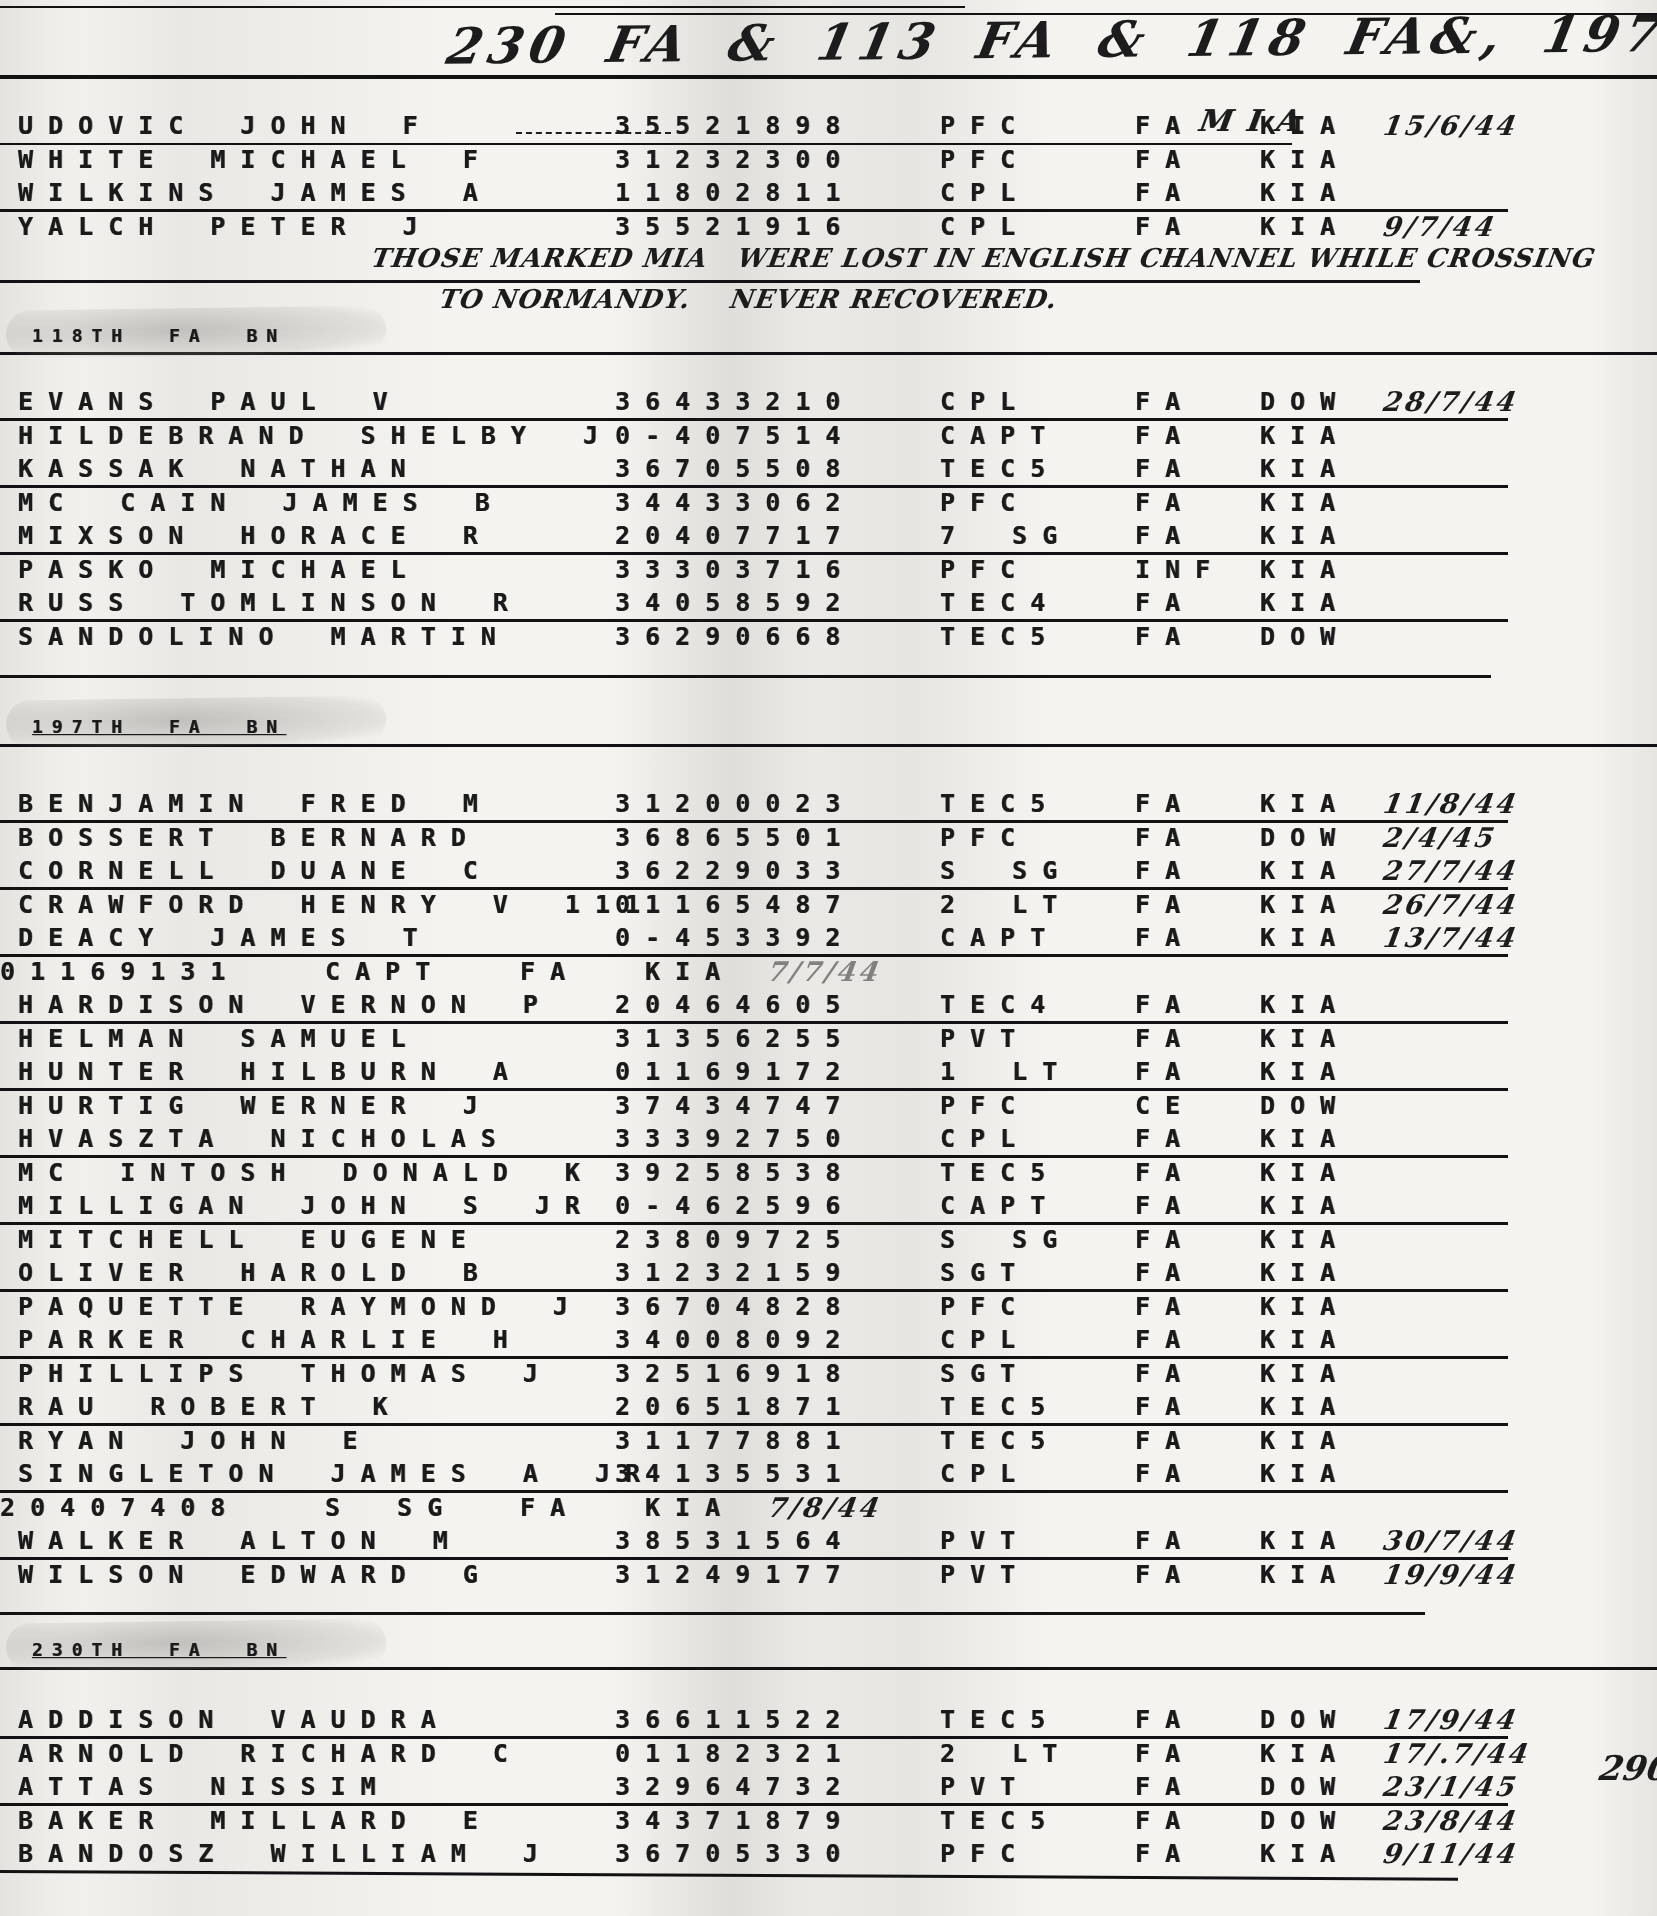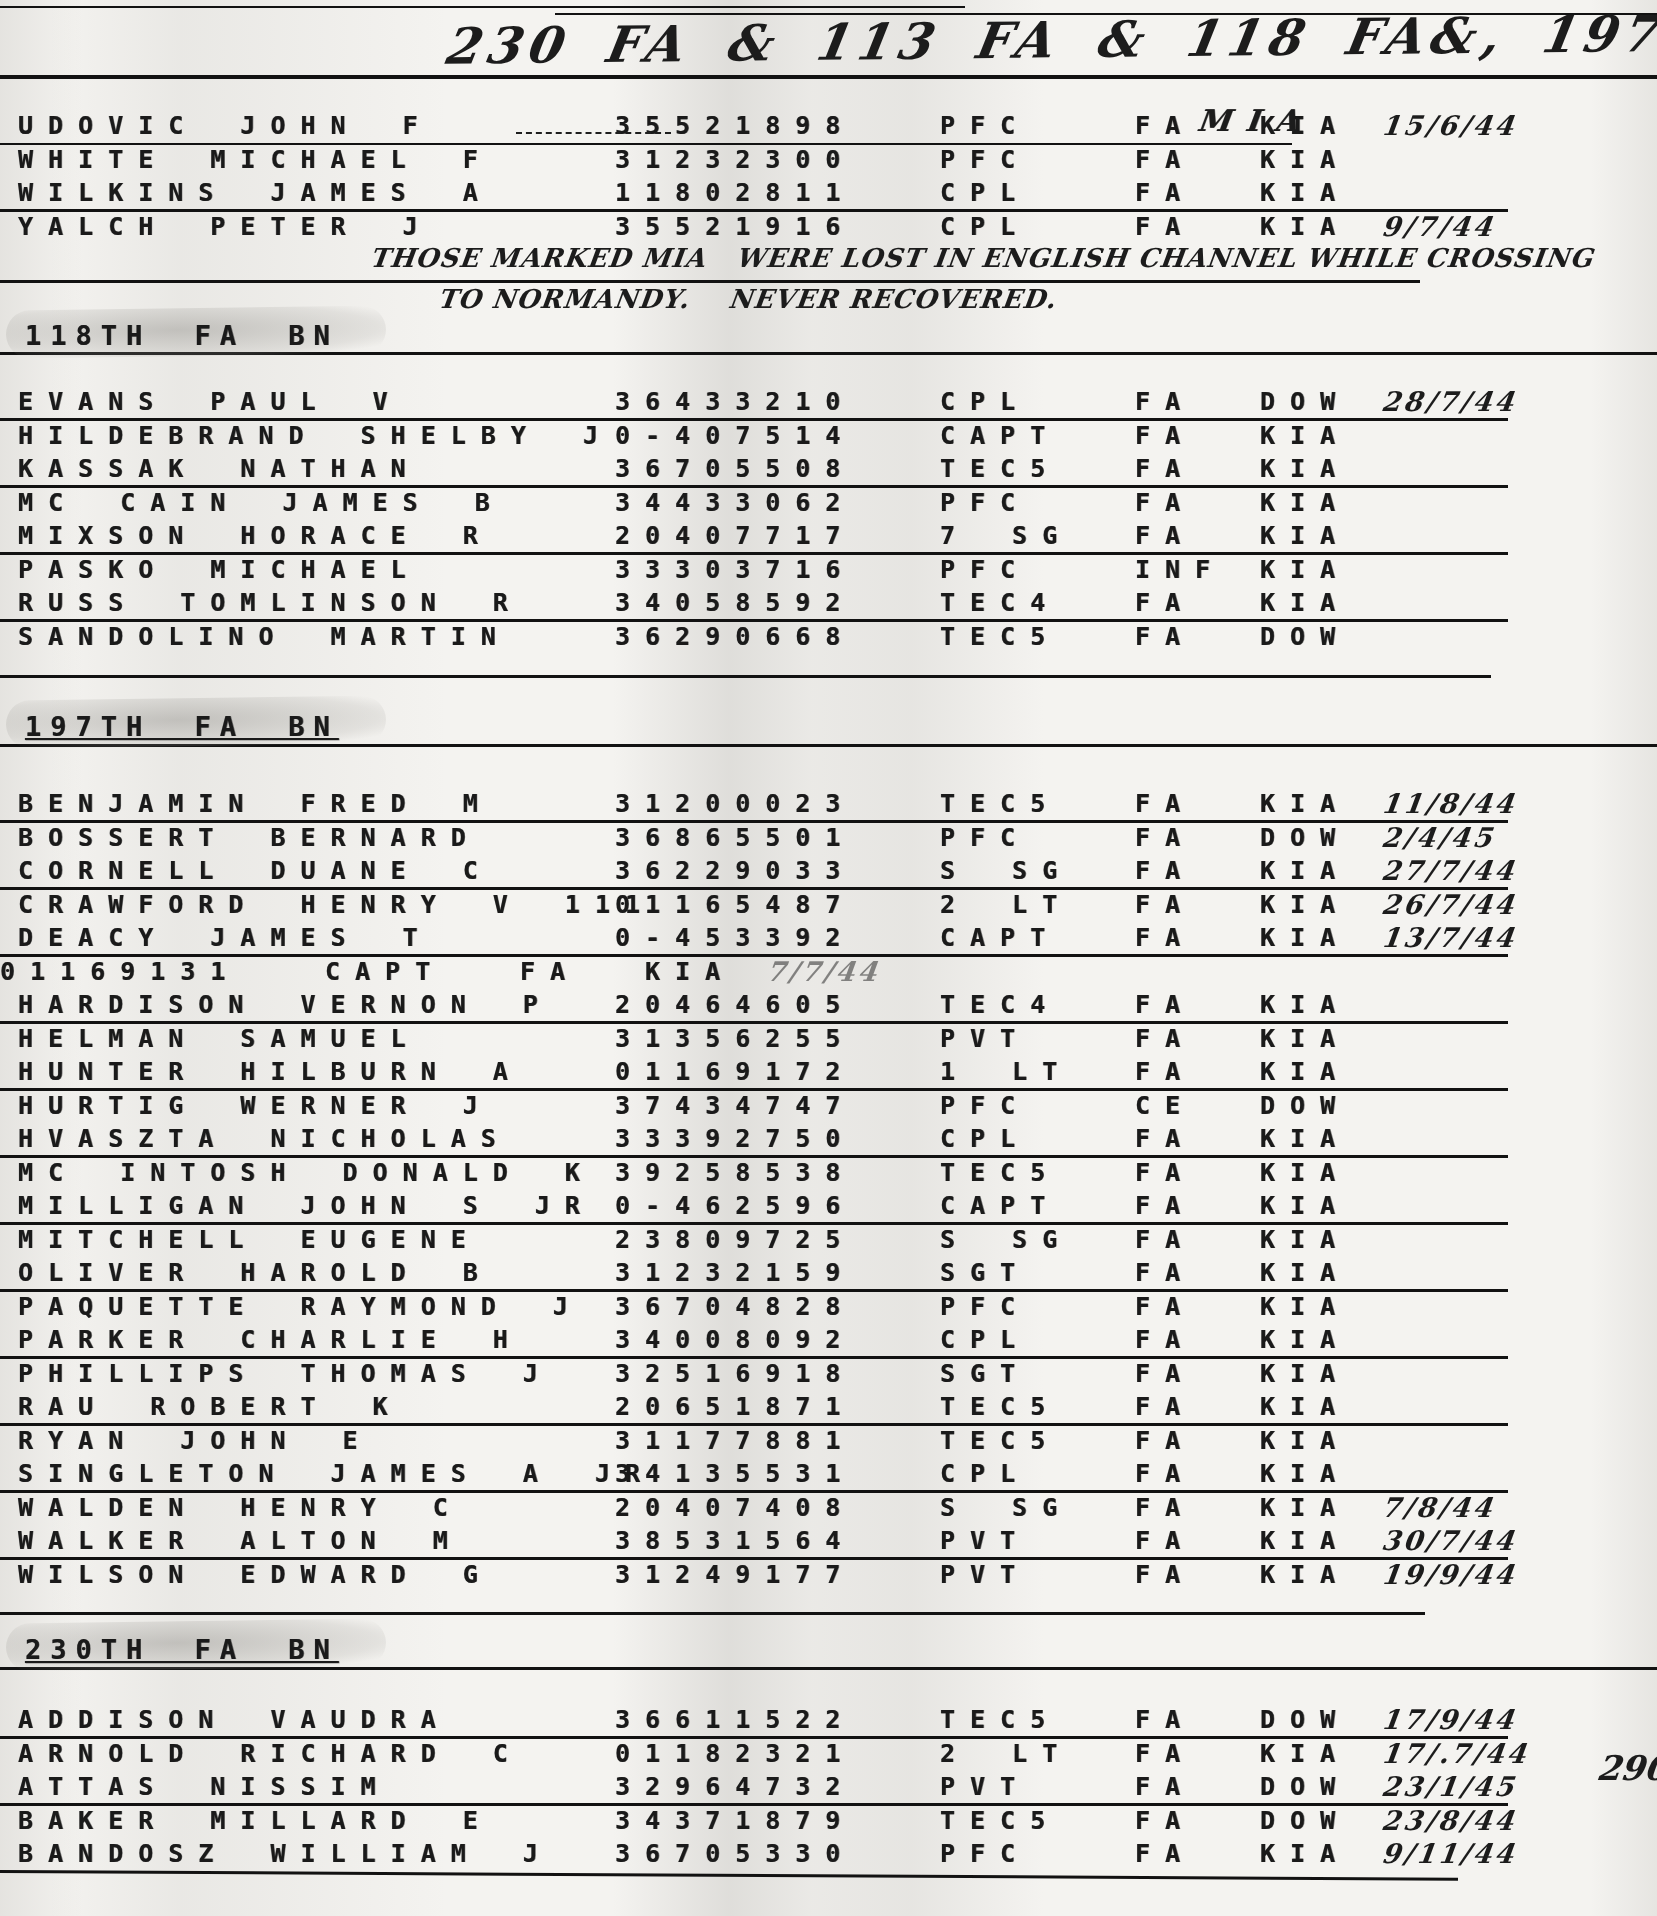--- a/index.html
+++ b/index.html
@@ -42,22 +42,22 @@
   .note-2{top:284px;left:440px;}
   .rule-note{top:280px;left:0;width:1420px;height:3px;}
   .margin-note{position:absolute;top:1748px;left:1600px;font-size:34px;z-index:3;}
   
   .sec{position:relative;}
   .sec-0{padding-top:30px;}
   .sec-1{margin-top:77px;}
   .sec-2{margin-top:32px;}
   .sec-3{margin-top:18px;}
   .section-title{
-    position:relative;height:32px;line-height:32px;padding-left:25px;
-    font-size:27px;letter-spacing:9px;word-spacing:18px;
+    position:relative;height:32px;line-height:32px;padding-left:32px;
+    font-size:18px;letter-spacing:9px;word-spacing:18px;
     border-bottom:3px solid var(--rule);
     margin-bottom:30px;isolation:isolate;
   }
   .sec-2 .section-title,.sec-3 .section-title{height:34px;line-height:34px;margin-bottom:40px;text-decoration:underline;}
   .sec-3 .section-title{margin-bottom:33px;}
   .section-title::before{
     content:"";position:absolute;left:6px;top:-12px;width:380px;height:48px;z-index:-1;
     background:radial-gradient(ellipse at 45% 45%, rgba(138,136,131,.42), rgba(160,158,153,.18) 68%, transparent 85%);
     border-radius:24px;transform:rotate(-0.8deg);
   }
@@ -346,21 +346,20 @@
           <span class="col status">KIA</span>
         </div>
         <div class="row typed rule-after">
           <span class="col name">SINGLETON JAMES A JR</span>
           <span class="col serial">34135531</span>
           <span class="col rank">CPL</span>
           <span class="col branch">FA</span>
           <span class="col status">KIA</span>
         </div>
         <div class="row typed">
-          <span class="col name">WALDEN HENRY C</span>
           <span class="col serial">20407408</span>
           <span class="col rank">S SG</span>
           <span class="col branch">FA</span>
           <span class="col status">KIA</span>
           <span class="col date hw">7/8/44</span>
         </div>
         <div class="row typed rule-after">
           <span class="col name">WALKER ALTON M</span>
           <span class="col serial">38531564</span>
           <span class="col rank">PVT</span>

